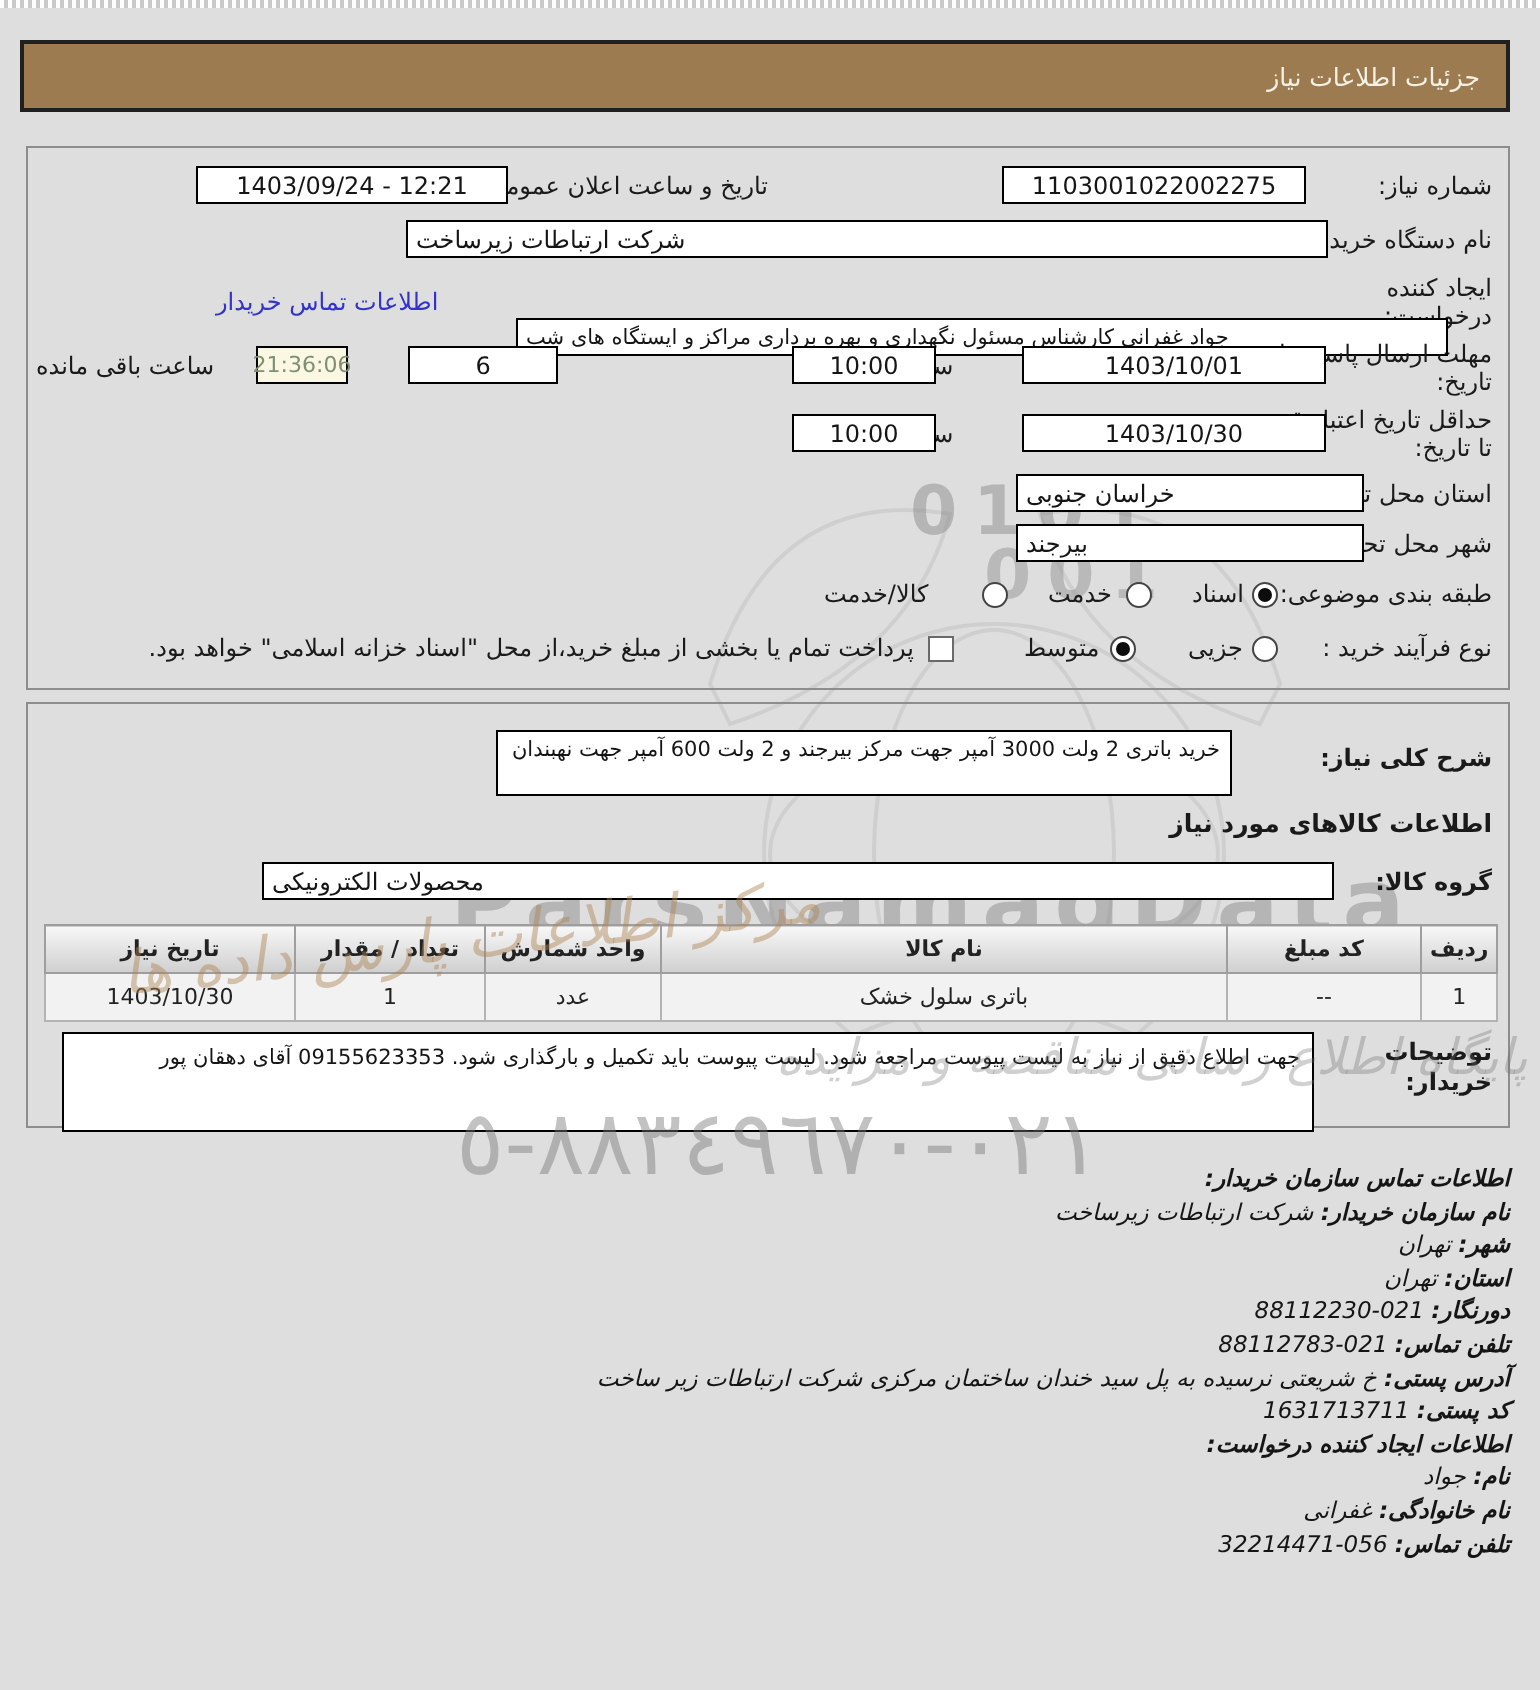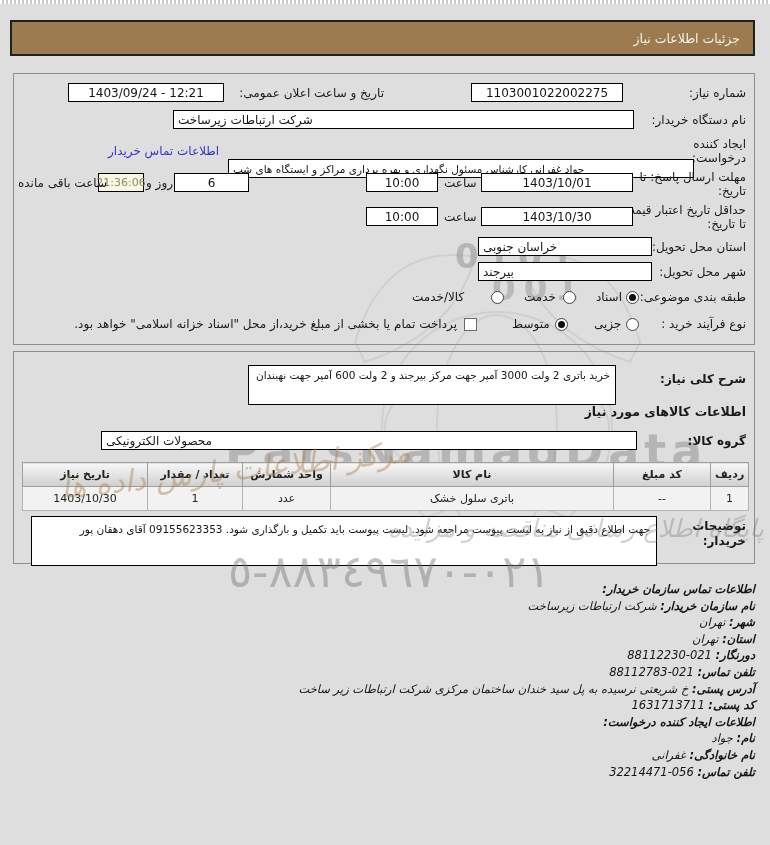--- a/index.html
+++ b/index.html
@@ -22,21 +22,21 @@
   }
   .gbox { position:absolute; border:1px solid #8d8d8d; z-index:2; }
   #box1 { left:13px; top:73px; width:742px; height:272px; }
   #box2 { left:13px; top:351px; width:742px; height:213px; }
   .lbl { position:absolute; white-space:nowrap; font-size:12px; color:#1a1a1a; z-index:2; }
   .lbl.wrap { white-space:normal; text-align:right; line-height:14px; }
   .lbl.b { font-weight:bold; }
   .fld {
     position:absolute; height:19px; background:#fff; border:1px solid #000;
     display:flex; align-items:center; justify-content:center;
-    font-size:12px; white-space:nowrap; z-index:2;
+    font-size:12px; white-space:nowrap; z-index:2;margin-left:30px;
   }
   .fld.right { justify-content:flex-end; padding-left:4px; padding-right:5px; }
   .fld.small { font-size:10.5px; }
   .fld.countdown { background:#faf7e2; border:1px solid #000000; color:#7f9070; font-size:11px; }
   .area {
     position:absolute; background:#fff; border:1px solid #000;
     font-size:10.5px; line-height:15px; text-align:right; padding:2px 5px;
     z-index:2; overflow:hidden;
   }
   .link { position:absolute; color:#3333cc; font-size:12px; white-space:nowrap; cursor:pointer; z-index:2; }
@@ -146,21 +146,21 @@
     <span class="lbl" style="left:580px;top:243px">جزیی</span>
     <span class="radio on" style="left:541px;top:244px"></span>
     <span class="lbl" style="left:498px;top:243px">متوسط</span>
     <span class="chk" style="left:450px;top:244px"></span>
     <span class="lbl wrap" style="left:5px;top:243px;width:438px">پرداخت تمام یا بخشی از مبلغ خرید،از محل "اسناد خزانه اسلامی" خواهد بود.</span>
   </div>
 
   <div class="gbox" id="box2">
 
     <span class="lbl b" style="right:8px;top:20px">شرح کلی نیاز:</span>
-    <div class="area" style="left:234px;top:13px;width:368px;height:40px">خرید باتری 2 ولت 3000 آمپر جهت مرکز بیرجند و 2 ولت 600 آمپر جهت نهبندان</div>
+    <div class="area" style="left:234px;top:13px;width:368px;height:33px">خرید باتری 2 ولت 3000 آمپر جهت مرکز بیرجند و 2 ولت 600 آمپر جهت نهبندان</div>
 
     <span class="lbl b" style="right:8px;top:52px;font-size:12.5px">اطلاعات کالاهای مورد نیاز</span>
 
     <span class="lbl b" style="right:8px;top:82px">گروه کالا:</span>
     <div class="fld right" style="left:87px;top:79px;width:536px">محصولات الکترونیکی</div>
 
     <table id="goods-table" dir="rtl">
       <colgroup>
         <col style="width:38px">
           <col style="width:97px">

